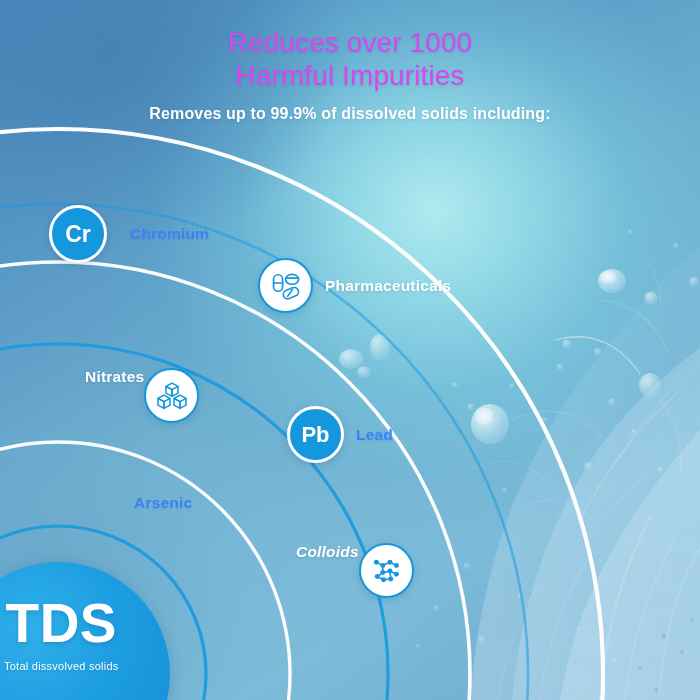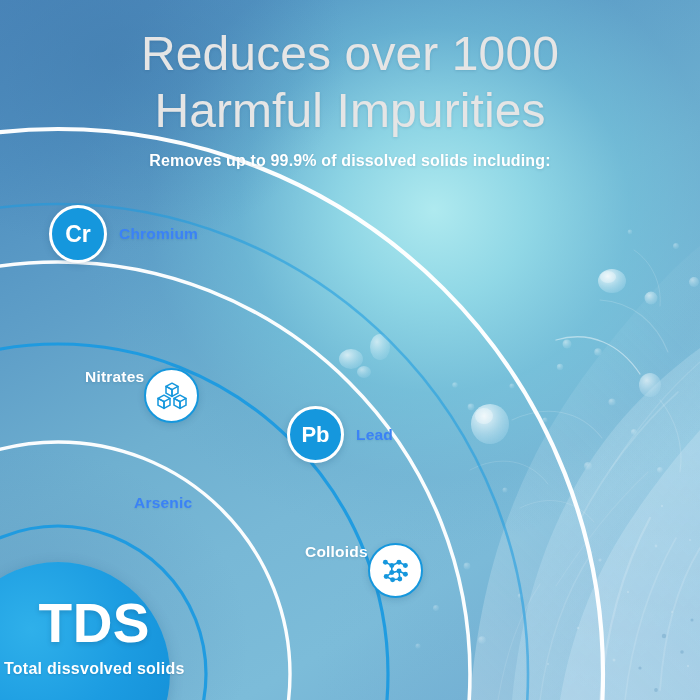--- a/index.html
+++ b/index.html
@@ -61,22 +61,22 @@
 
   
   .head {
     position: absolute;
     left: 0; right: 0;
     top: 26px;
     text-align: center;
     z-index: 30;
   }
   .title {
-    color: #e5e5e5;
-    font-size: 48px;
+    color: #d946ef;
+    font-size: 28px;
     font-weight: 300;
     line-height: 1.18;
     letter-spacing: 0.1px;
     text-shadow: 0 1px 3px rgba(25,70,105,0.16);
   }
   .subtitle {
     margin-top: 13px;
     color: #ffffff;
     font-size: 16px;
     font-weight: 600;
@@ -151,22 +151,22 @@
     color: #ffffff;
     font-size: 55px;
     font-weight: 700;
     letter-spacing: 0.5px;
     line-height: 1;
     text-shadow: 0 2px 5px rgba(10,60,100,0.22);
   }
   .tds-sub {
     margin-top: 9px;
     color: #ffffff;
-    font-size: 16px;
-    font-weight: 700;
+    font-size: 11px;
+    font-weight: 400;
     letter-spacing: 0.25px;
     white-space: nowrap;
     text-shadow: 0 1px 2px rgba(10,60,100,0.20);
   }
 </style>
 </head>
 <body>
 
 <div id="poster">
 
@@ -294,27 +294,43 @@
   </div>
 
   <div class="head">
     <div class="title">
       <div>Reduces over 1000</div>
       <div>Harmful Impurities</div>
     </div>
     <div class="subtitle">Removes up to 99.9% of dissolved solids including:</div>
   </div>
 
-  <div class="node" style="left:49px; top:205px;">
+  <div class="node" style="left:49px; top:205px;gap:11px;">
     <div class="bubble elem" style="width:58px;height:58px;font-size:23px;">
       <span>Cr</span>
     </div>
     <span class="node-label lbl-blue">Chromium</span>
   </div>
 
+  <div class="node" style="left:258px; top:258px;">
+    <div class="bubble icon" style="width:55px;height:55px;">
+      <svg width="33" height="33" viewBox="0 0 40 40" fill="none" stroke="#1597dd" stroke-width="2" stroke-linecap="round" stroke-linejoin="round">
+
+        <rect x="5.5" y="7" width="11" height="20" rx="5.5"></rect>
+        <line x1="5.5" y1="17" x2="16.5" y2="17"></line>
+
+        <ellipse cx="28" cy="12.5" rx="8" ry="6"></ellipse>
+        <line x1="20.5" y1="11" x2="35.5" y2="11"></line>
+
+        <rect x="17" y="24" width="19" height="10.5" rx="5.25" transform="rotate(-22 26.5 29.2)"></rect>
+        <line x1="22.5" y1="33.2" x2="28.5" y2="24.8"></line>
+      </svg>
+    </div>
+    <span class="node-label lbl-white">Pharmaceuticals</span>
+  </div>
 
   <div class="node stack" style="left:33px; top:368px;">
     <span class="node-label lbl-white" style="margin-left:52px;">Nitrates</span>
     <div class="bubble icon" style="width:55px;height:55px;">
       <svg width="32" height="32" viewBox="0 0 40 40" fill="none" stroke="#1597dd" stroke-width="1.9" stroke-linecap="round" stroke-linejoin="round">
 
         <path d="M20 4 L27.5 8 L20 12 L12.5 8 Z"></path>
         <path d="M12.5 8 L12.5 16.5 L20 20.5 L20 12 Z"></path>
         <path d="M27.5 8 L27.5 16.5 L20 20.5 L20 12"></path>
 
@@ -334,21 +350,21 @@
       <span>Pb</span>
     </div>
     <span class="node-label lbl-blue">Lead</span>
   </div>
 
   <div class="node" style="left:122px; top:494px;">
     <span class="node-label lbl-blue">Arsenic</span>
   </div>
 
   <div class="node stack" style="left:272px; top:543px;">
-    <span class="node-label lbl-white" style="margin-left:33px;">Colloids</span>
+    <span class="node-label lbl-white" style="margin-left:24px;font-style:italic;">Colloids</span>
     <div class="bubble icon" style="width:55px;height:55px;">
       <svg width="32" height="32" viewBox="0 0 40 40" fill="none" stroke="#1597dd" stroke-width="2">
         <g stroke-linecap="round">
           <line x1="8" y1="9" x2="16" y2="13"></line>
           <line x1="16" y1="13" x2="25" y2="9"></line>
           <line x1="25" y1="9" x2="33" y2="13"></line>
           <line x1="16" y1="13" x2="16" y2="22"></line>
           <line x1="16" y1="22" x2="25" y2="20"></line>
           <line x1="25" y1="20" x2="33" y2="24"></line>
           <line x1="16" y1="22" x2="9" y2="27"></line>

